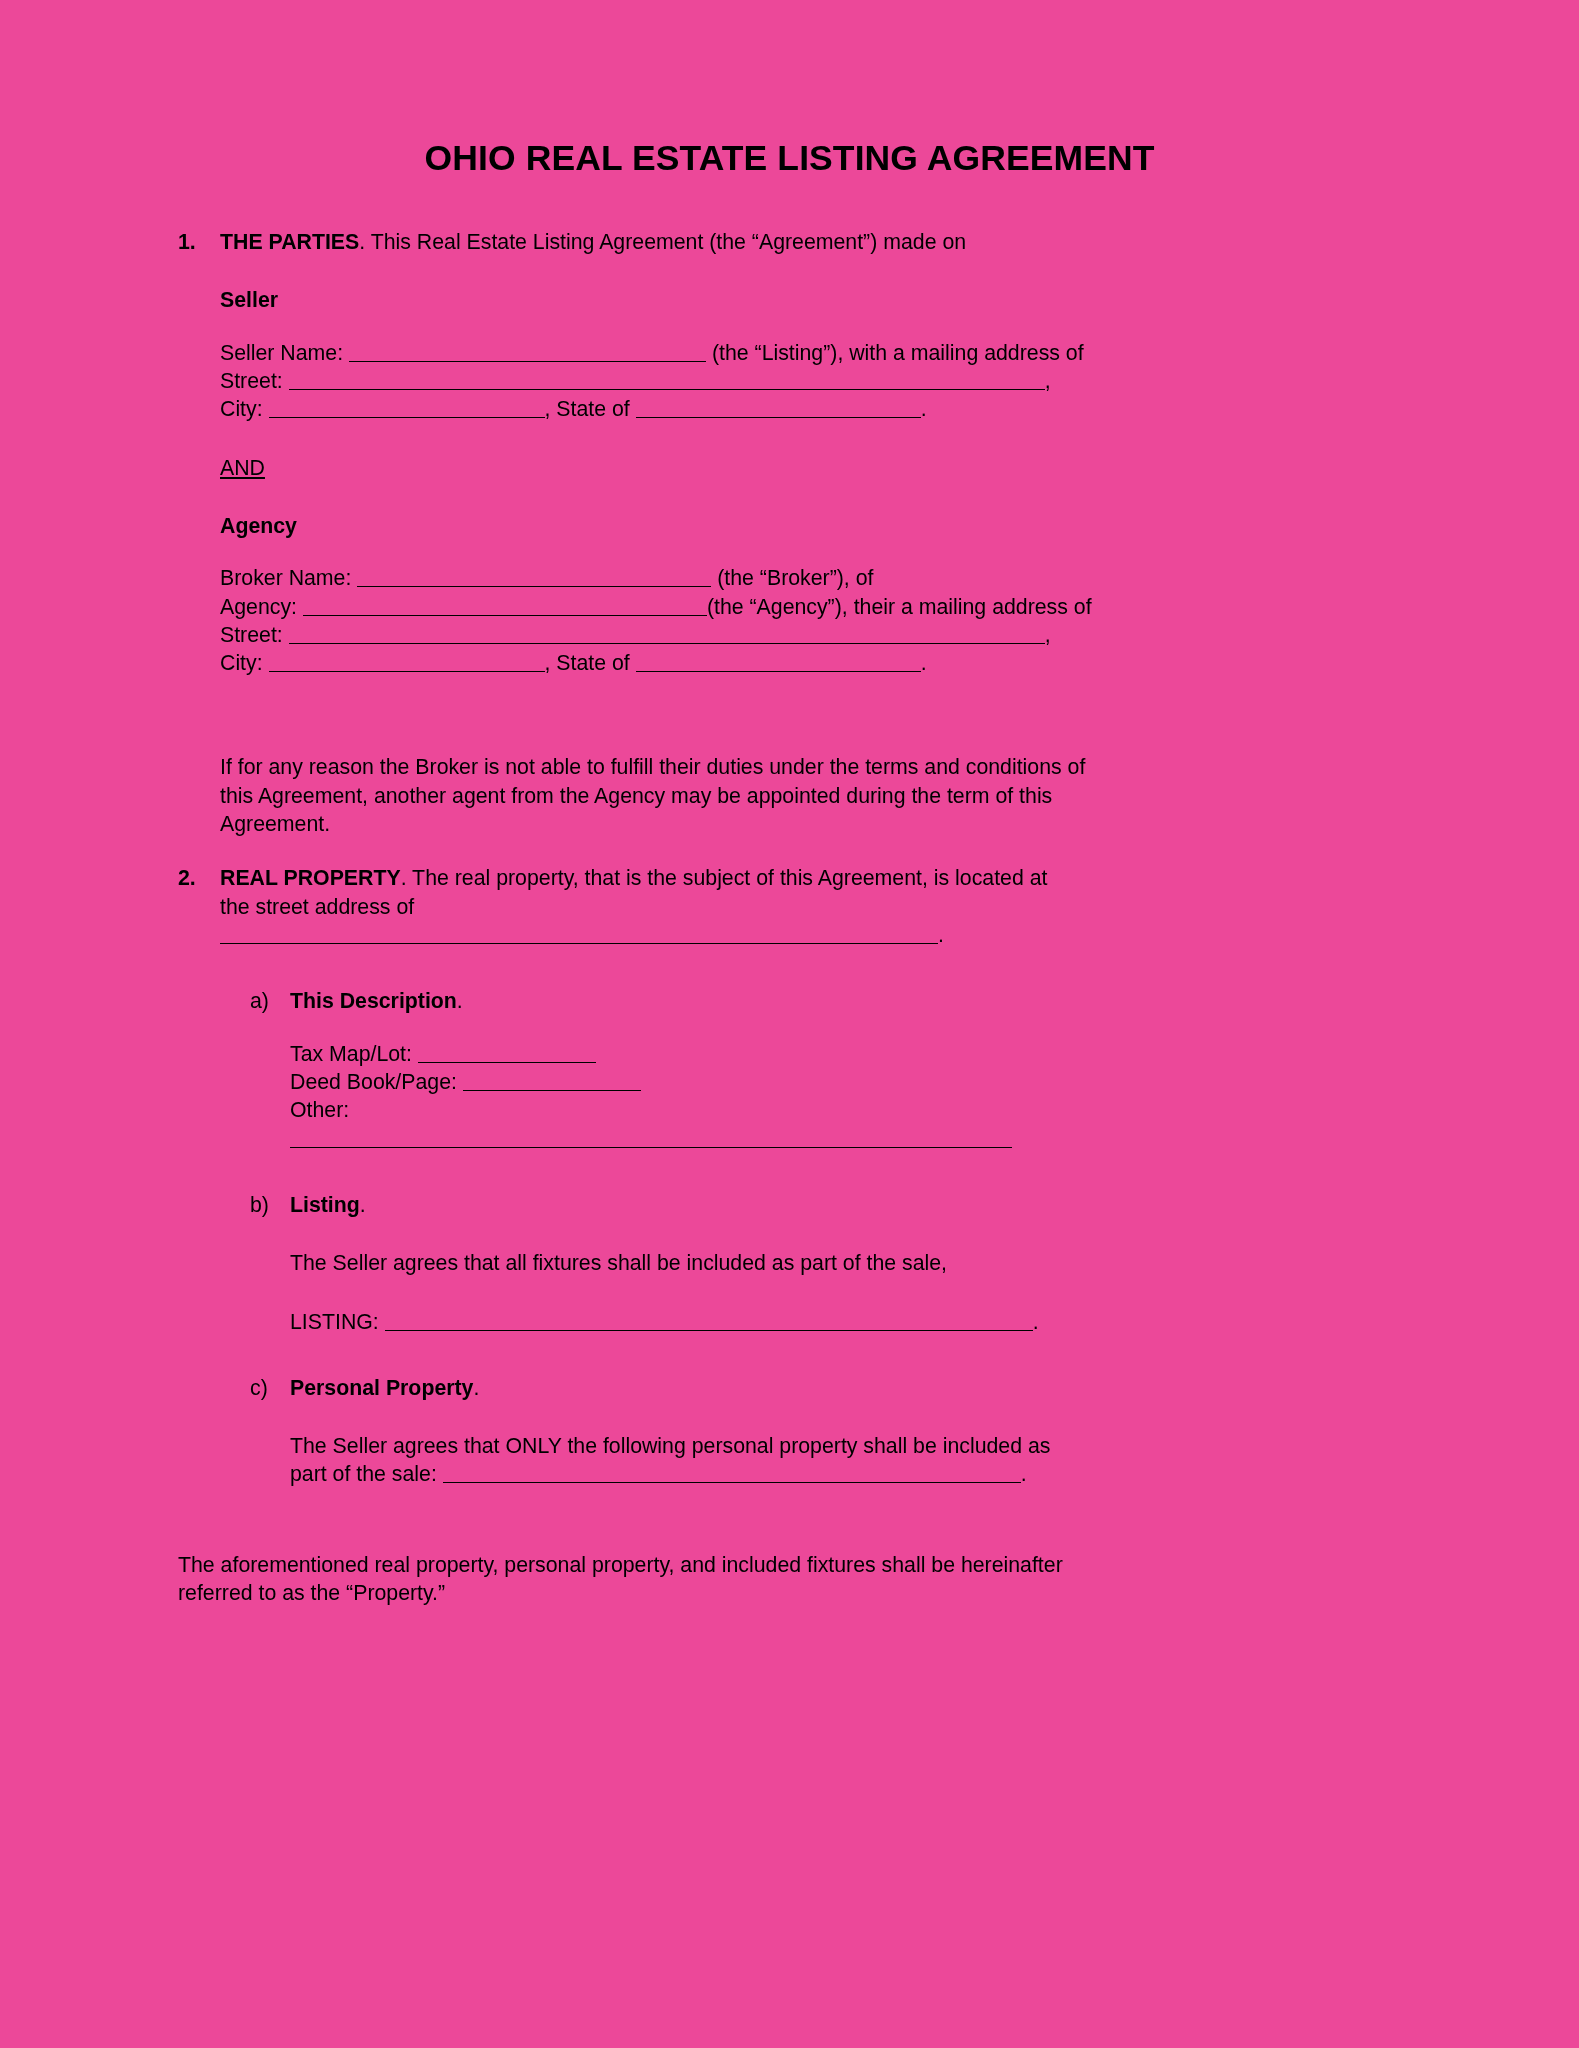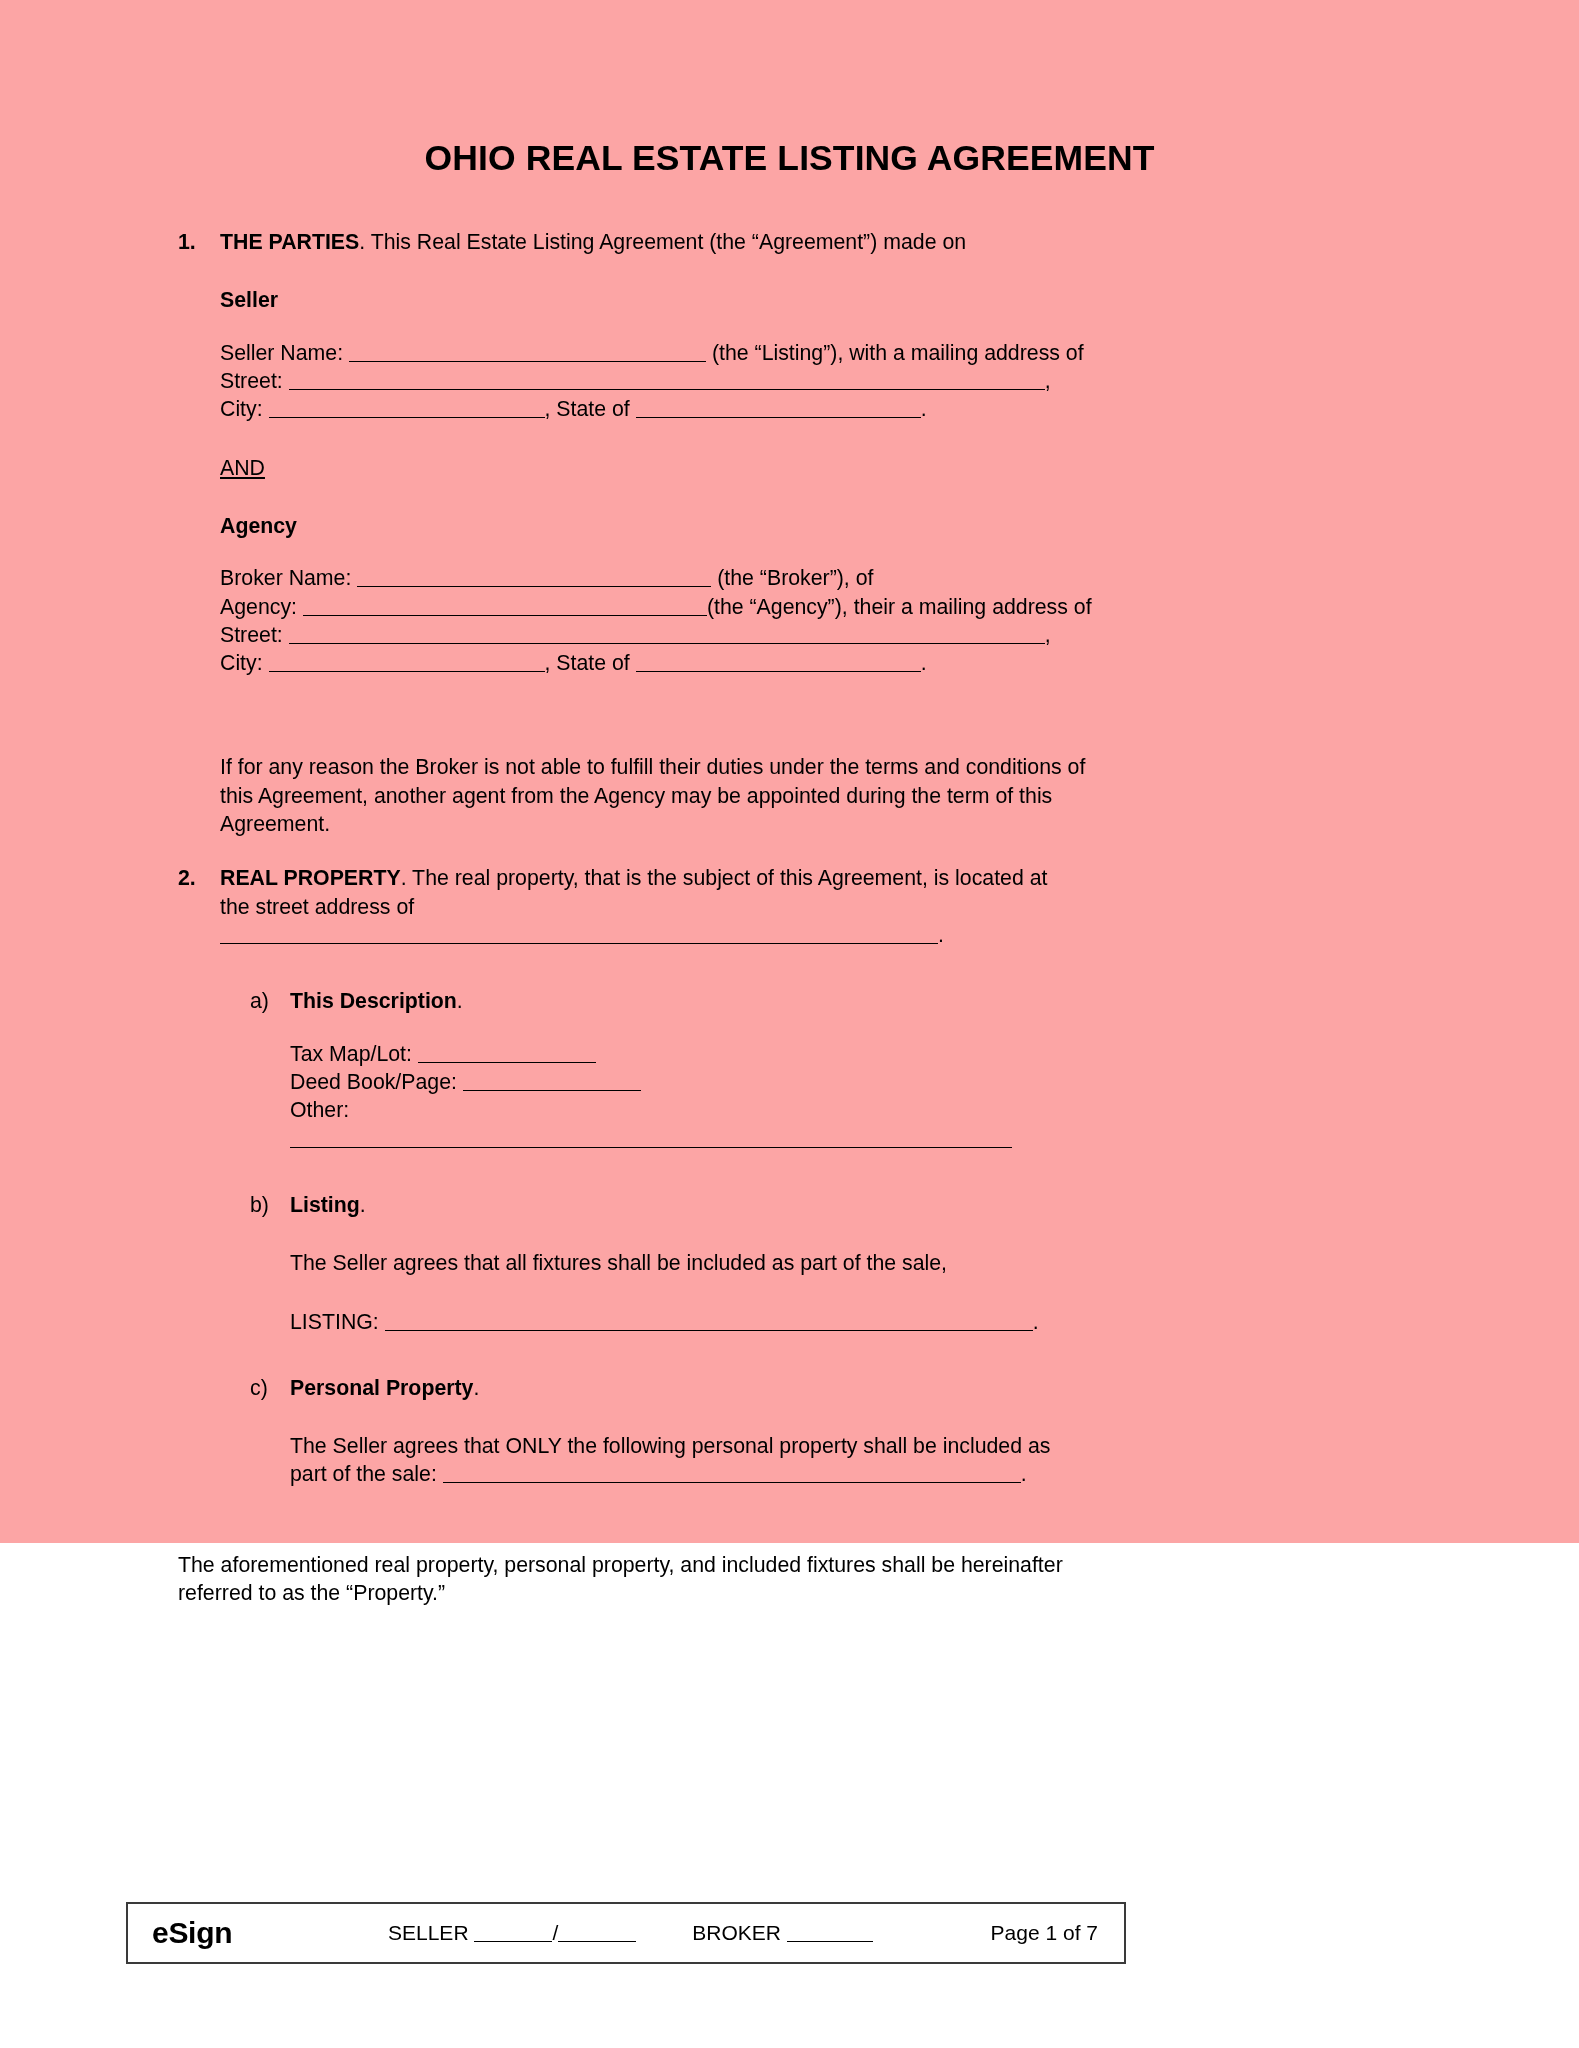--- a/index.html
+++ b/index.html
@@ -11,22 +11,22 @@
     width: 1579px;
     height: 2048px;
     font-family: "Liberation Sans", sans-serif;
     color: #000000;
     position: relative;
     overflow: hidden;
   }
   .page {
     position: relative;
     width: 1579px;
-    height: 1543px;
-    background: #fca5a5;
+    height: 2048px;
+    background: #ec4899;
     box-sizing: border-box;
   }
   .doc-title {
     text-align: center;
     font-size: 35.5px;
     font-weight: bold;
     letter-spacing: 0.1px;
     margin: 0;
     padding-top: 138px;
     line-height: 1.15;
@@ -252,20 +252,14 @@
       <p><span>The Seller agrees that ONLY the following personal property shall be included as part of the sale:</span> <span class="fill" style="width:578px"></span><span>.</span></p>
     </div>
 
     <div class="gap-lg"></div>
     <div class="gap-sm"></div>
 
     <p class="para">The aforementioned real property, personal property, and included fixtures shall be hereinafter referred to as the “Property.”</p>
 
   </div>
 
-  <div class="footer">
-    <div class="esign">eSign</div>
-    <div class="sig seller"><span>SELLER</span> <span class="fill fill-xs"></span><span>/</span><span class="fill fill-xs"></span></div>
-    <div class="sig broker"><span>BROKER</span> <span class="fill fill-sm"></span></div>
-    <div class="pageno">Page 1 of 7</div>
-  </div>
 
 </div>
 
 </body></html>

